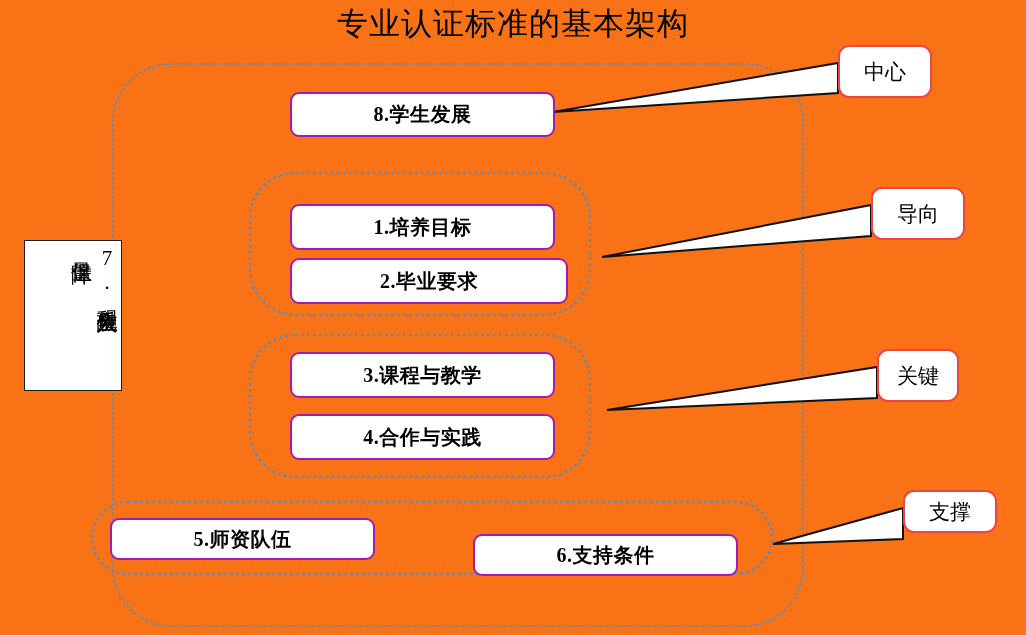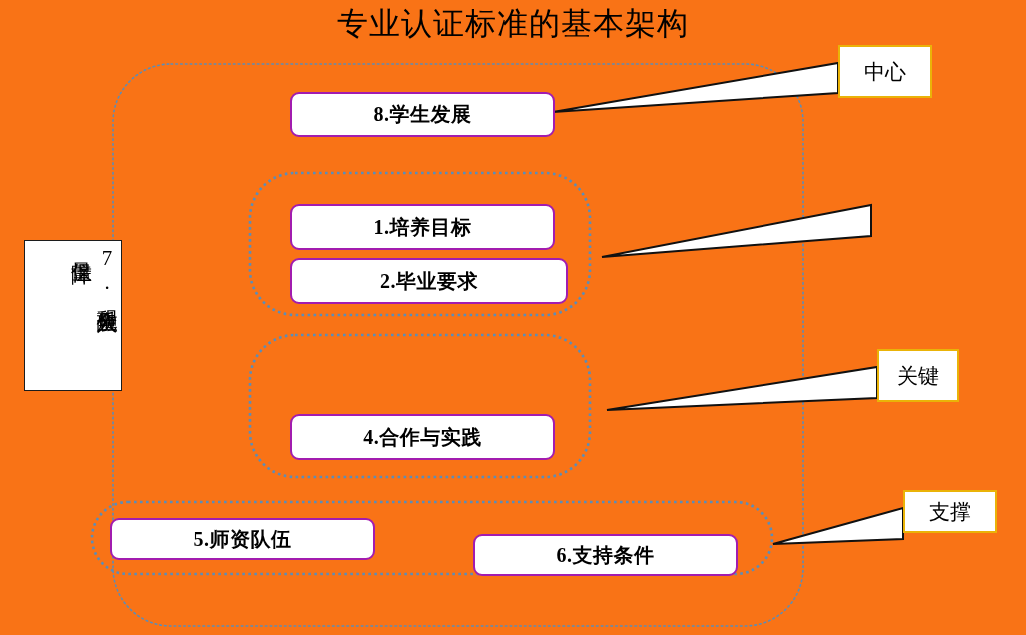--- a/index.html
+++ b/index.html
@@ -59,22 +59,22 @@
     letter-spacing: 0.5px;
     font-family: "Liberation Serif", "DejaVu Serif", serif;
     white-space: nowrap;
   }
 
   
   .callout {
     position: absolute;
     box-sizing: border-box;
     background: #ffffff;
-    border: 2px solid #eab308;
-    border-radius: 0;
+    border: 2px solid #ef4444;
+    border-radius: 11px;
     display: flex;
     align-items: center;
     justify-content: center;
     color: #000000;
     font-size: 21px;
     font-family: Liberation Mono, monospace;
     white-space: nowrap;
     z-index: 6;
   }
 
@@ -128,32 +128,34 @@
 
     <polygon points="903,508 903,539 773,544" fill="#ffffff" stroke="#111111" stroke-width="2"></polygon>
   </svg>
 
   <div class="node-box" style="left:290px; top:92px; width:265px; height:45px;">8.学生发展</div>
 
   <div class="node-box" style="left:290px; top:204px; width:265px; height:46px;">1.培养目标</div>
 
   <div class="node-box" style="left:290px; top:258px; width:278px; height:46px;">2.毕业要求</div>
 
+  <div class="node-box" style="left:290px; top:352px; width:265px; height:46px;">3.课程与教学</div>
 
   <div class="node-box" style="left:290px; top:414px; width:265px; height:46px;">4.合作与实践</div>
 
   <div class="node-box" style="left:110px; top:518px; width:265px; height:42px;text-align:right;">5.师资队伍</div>
 
   <div class="node-box" style="left:473px; top:518px; width:265px; height:42px;margin-top:16px;">6.支持条件</div>
 
   <div id="quality-bar" style="left:24px; top:240px; width:98px; height:151px;">
     <span class="vtext col-a">7.全程融入质</span>
     <span class="vtext col-b">量保障</span>
   </div>
 
   <div class="callout" style="left:838px; top:45px; width:94px; height:53px;">中心</div>
 
+  <div class="callout" style="left:871px; top:187px; width:94px; height:53px;">导向</div>
 
   <div class="callout" style="left:877px; top:349px; width:82px; height:53px;">关键</div>
 
   <div class="callout" style="left:903px; top:490px; width:94px; height:43px;">支撑</div>
 
 </div>
 
 </body></html>

